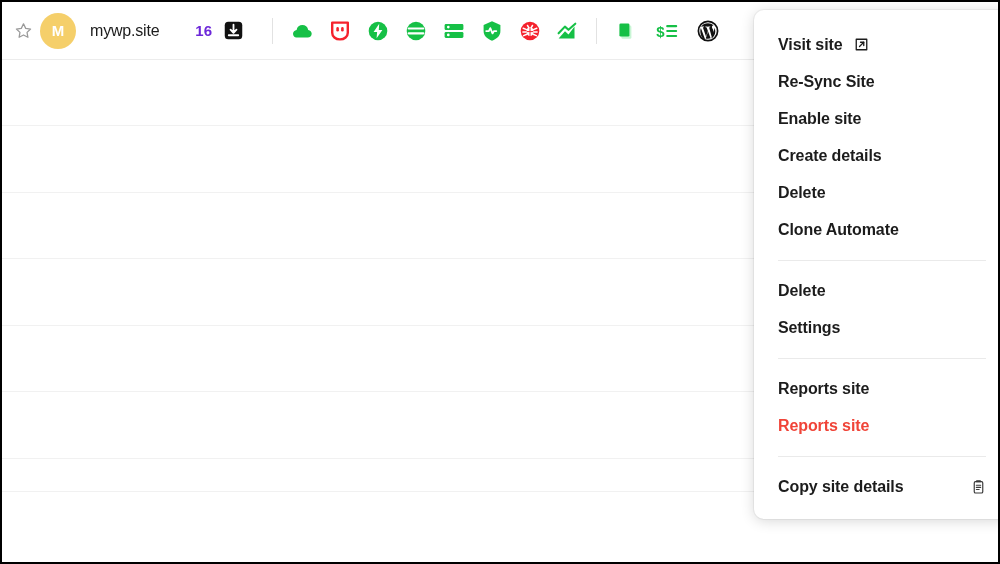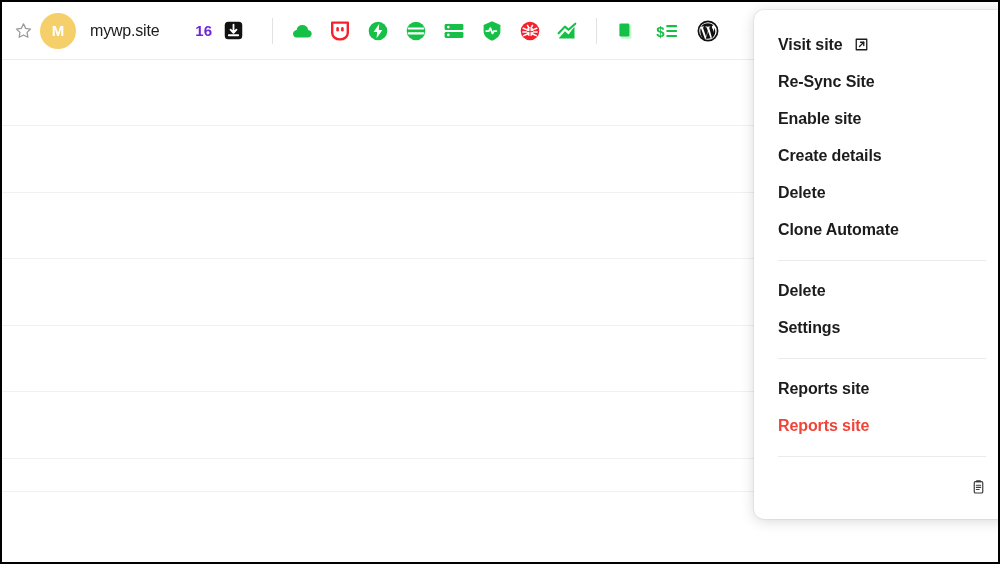--- a/index.html
+++ b/index.html
@@ -340,20 +340,21 @@
     <div class="menu-item">
       <span class="label">Reports site</span>
     </div>
     <div class="menu-item danger">
       <span class="label">Reports site</span>
     </div>
 
     <div class="menu-sep"></div>
 
     <div class="menu-item">
+      <span class="label">Copy site details</span>
       <span class="trail-icon">
         <svg width="15" height="16" viewBox="0 0 24 24" fill="none" stroke="#3a3a3a" stroke-width="1.9" stroke-linecap="round" stroke-linejoin="round">
           <rect x="5.2" y="3.4" width="13.6" height="18.2" rx="2"></rect>
           <path d="M9 3.4V2.2h6v1.2z" fill="#3a3a3a"></path>
           <path d="M8.6 9.2h6.8M8.6 12.6h6.8M8.6 16h4.4"></path>
         </svg>
       </span>
     </div>
   </div>
 

